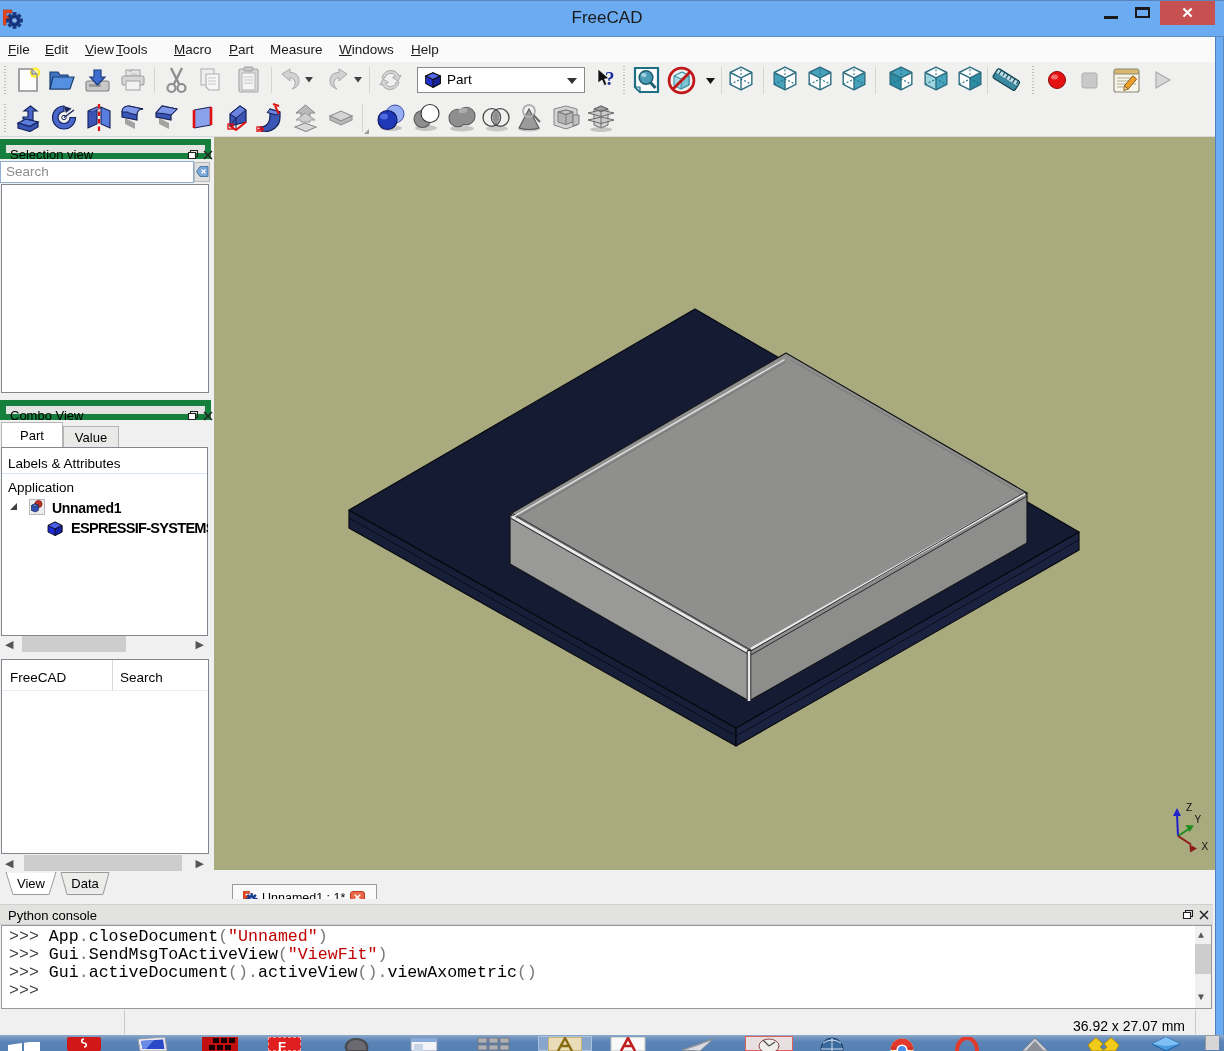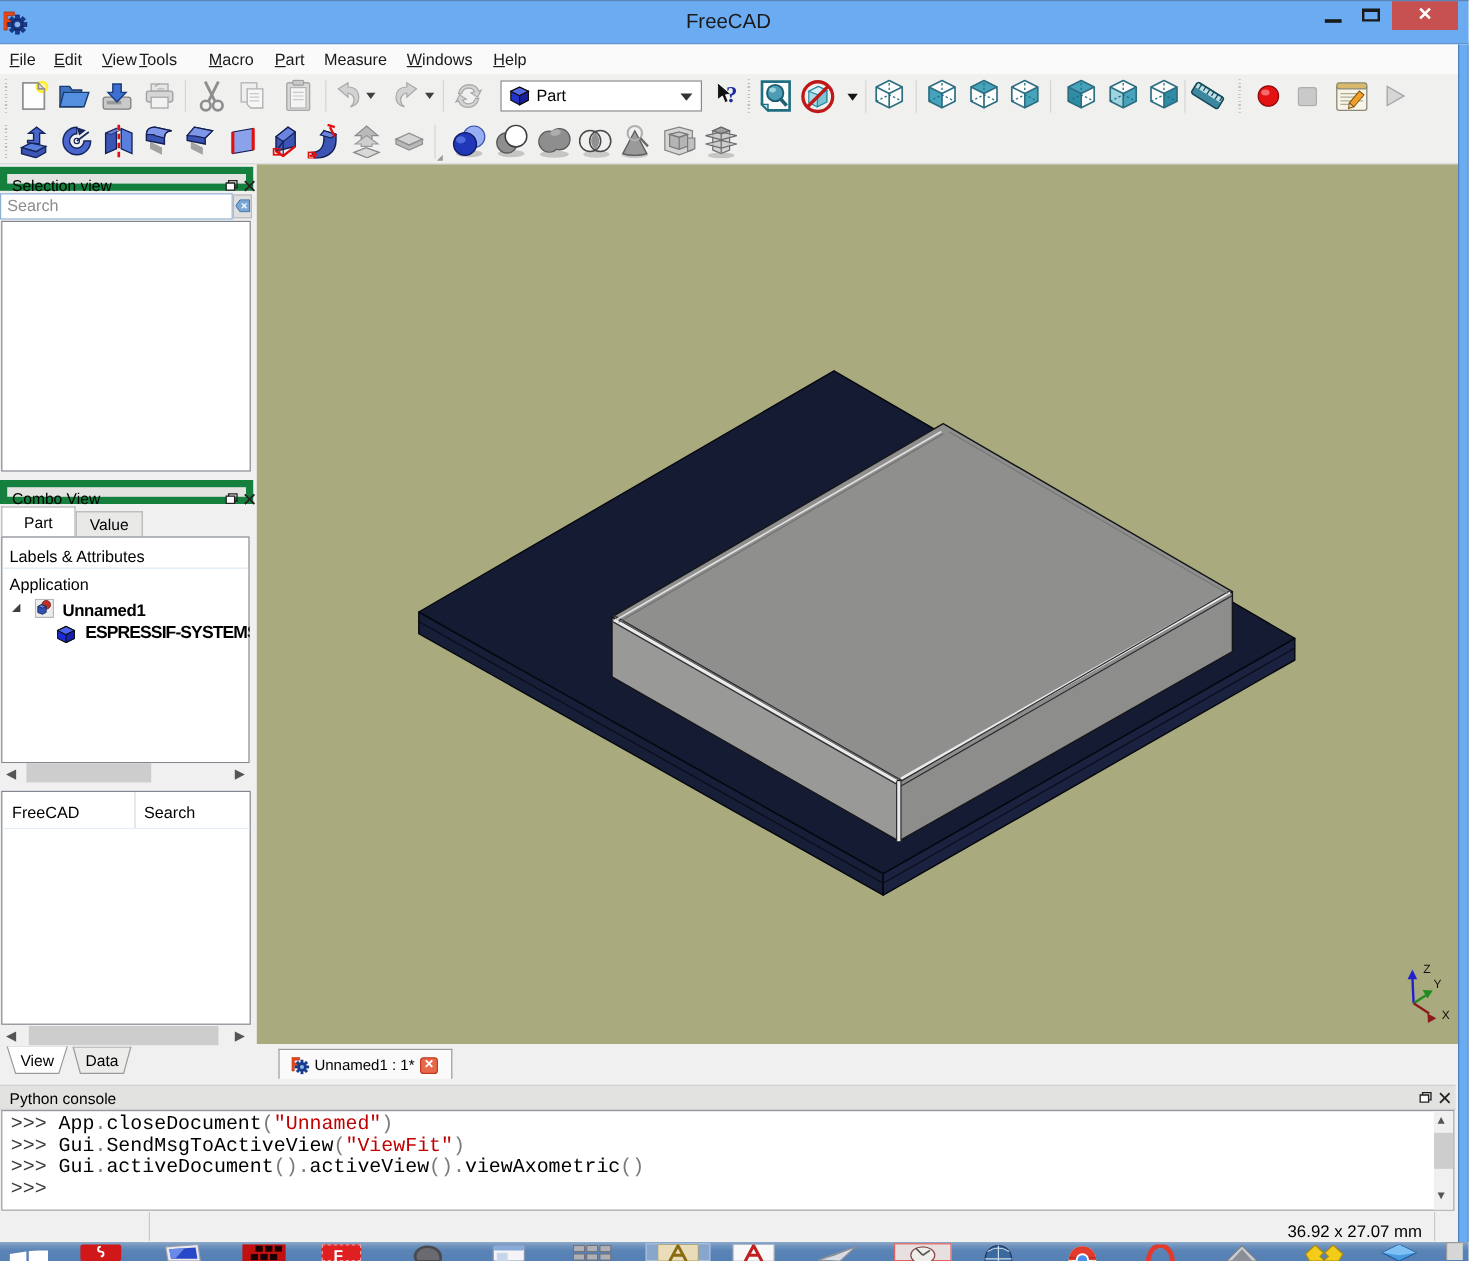--- a/index.html
+++ b/index.html
@@ -25,21 +25,21 @@
 .dockhdr{left:0;width:211px;height:20px;background:#e3e3e1;border:6px solid #15803d;box-sizing:border-box;font-size:13px;color:#000;}
 .dockhdr .t{position:absolute;left:4px;top:2px;}
 .dockbox{background:#fff;border:1px solid #82878f;box-sizing:border-box;}
 .hscroll{left:1px;width:209px;height:16px;background:#f0f0f0;}
 .hthumb{position:absolute;top:0;height:16px;background:#cdcdcd;}
 .sarr{position:absolute;top:2px;font-size:11px;color:#555;font-family:"Liberation Sans",sans-serif;}
 
 #viewport{left:214px;top:137px;width:1001px;height:733px;background:#a9ab7e;}
 
 #tabbar{left:214px;top:870px;width:1001px;height:29px;background:#f0f0f0;}
-#mditab{position:absolute;left:18px;top:4px;width:145px;height:27px;background:#fafafa;border:1px solid #9a9a9a;border-bottom:none;box-sizing:border-box;font-size:12.5px;}
+#mditab{position:absolute;left:18px;top:14px;width:145px;height:27px;background:#fafafa;border:1px solid #9a9a9a;border-bottom:none;box-sizing:border-box;font-size:12.5px;}
 
 #pyc{left:0;top:899px;width:1213px;height:110px;background:#f0f0f0;}
 #pychdr{left:0;top:904px;width:1213px;height:21px;background:#e2e2e0;border-top:1px solid #cfcfcf;border-bottom:1px solid #cfcfcf;box-sizing:border-box;}
 #pybody{left:1px;top:925px;width:1211px;height:84px;background:#fff;border:1px solid #95989e;box-sizing:border-box;font-family:"Liberation Mono",monospace;font-size:16.6px;line-height:18px;white-space:pre;color:#000;}
 .pg{color:#7a7a7a;}
 .pp{color:#3c3c3c;}
 .pr{color:#c00000;}
 
 #statusbar{left:0;top:1009px;width:1224px;height:26px;background:#f0f0f0;}
 

